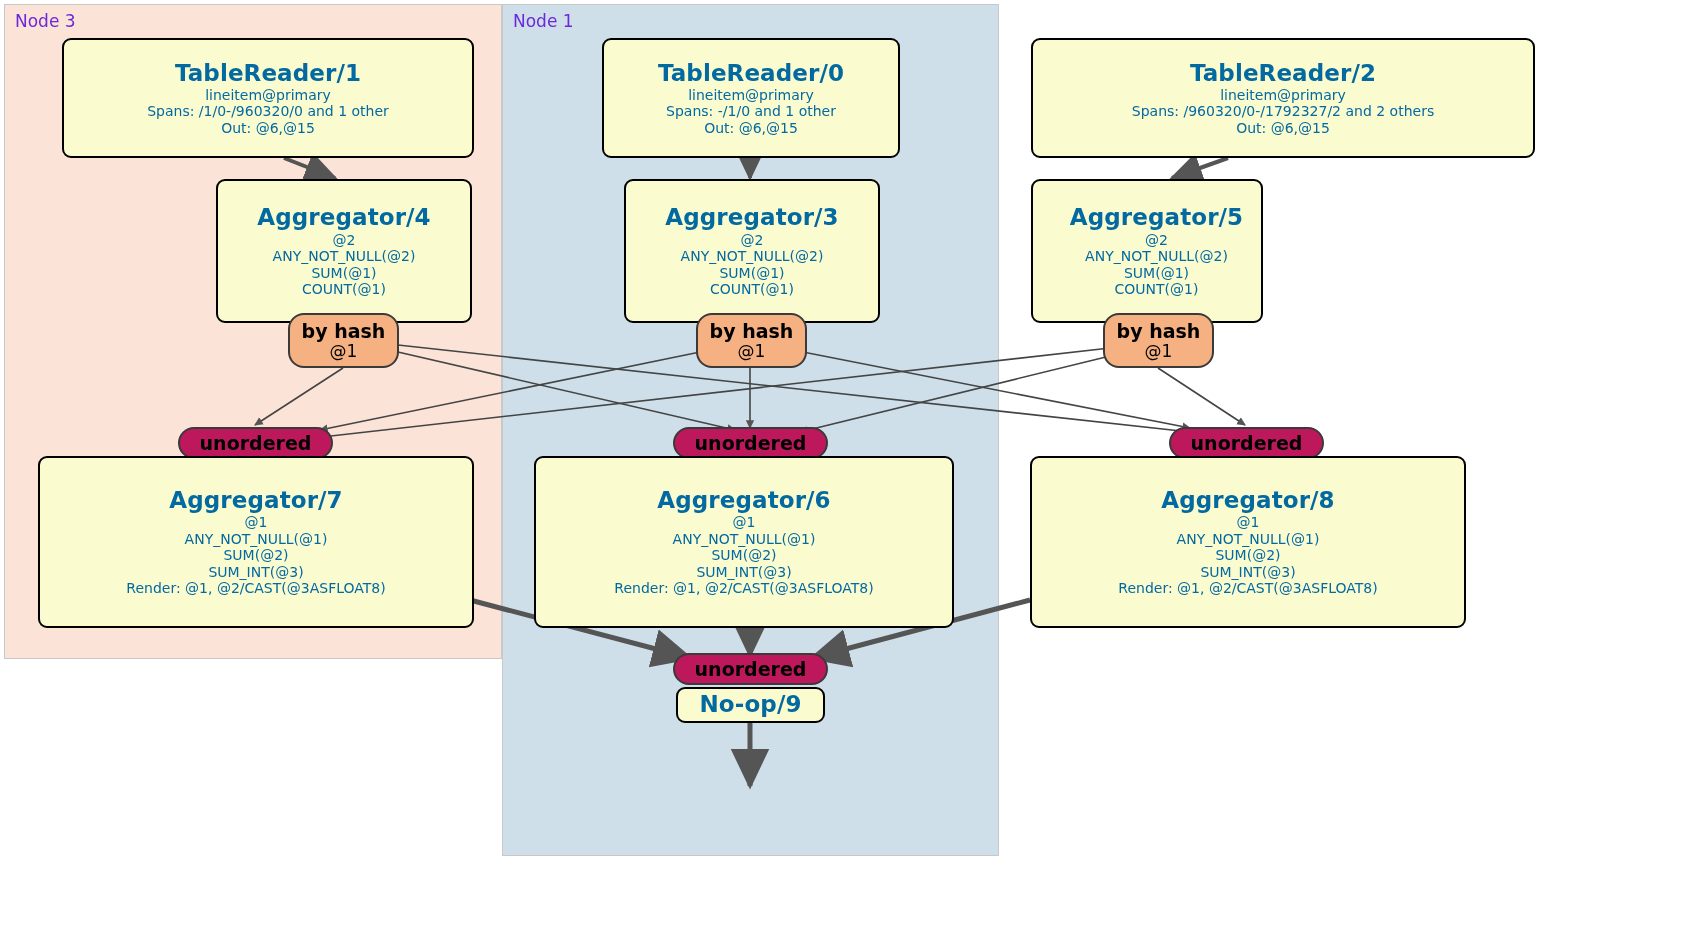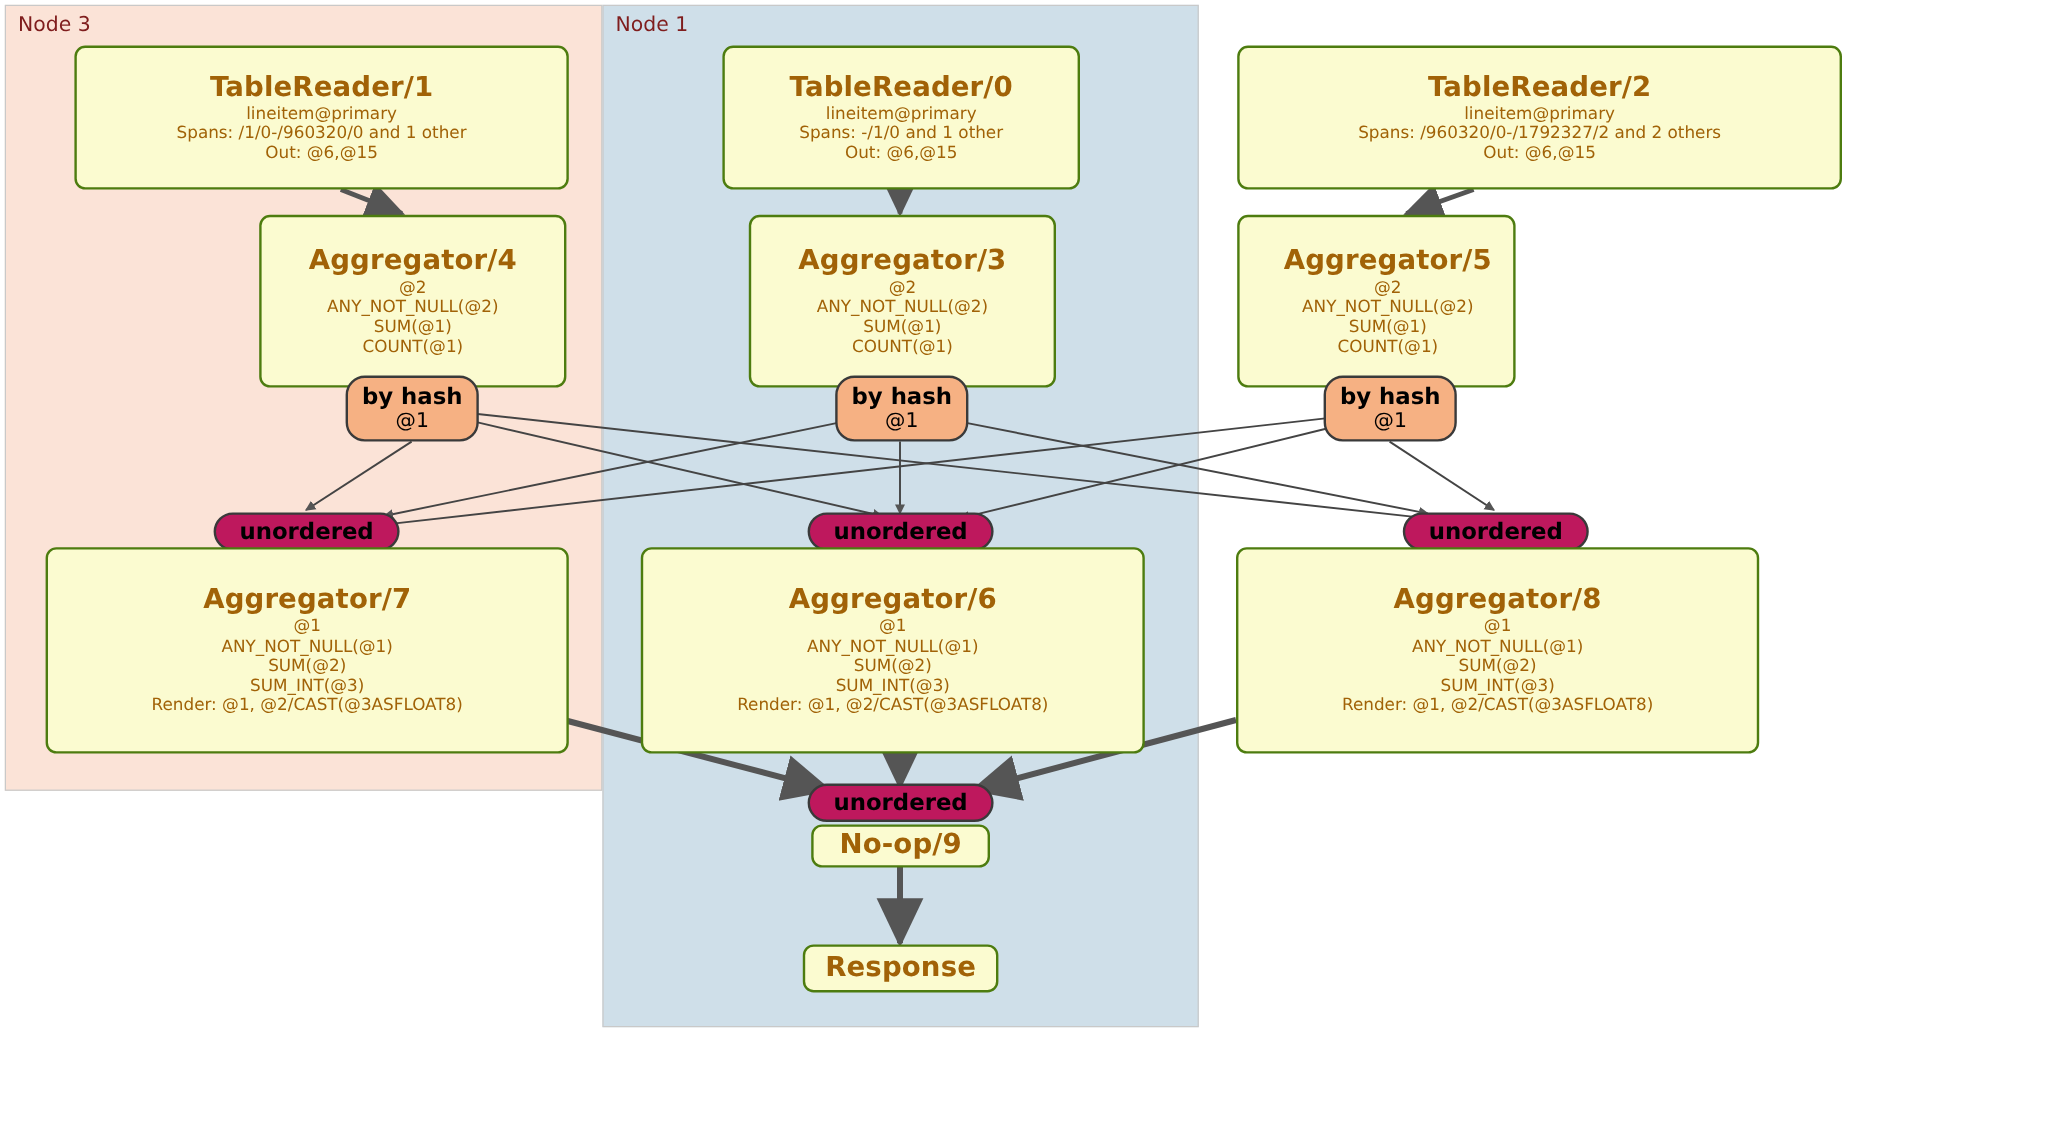--- a/index.html
+++ b/index.html
@@ -1,23 +1,23 @@
 <!DOCTYPE html>
 <html><head>
 <meta charset="utf-8">
 <style>
   html,body{margin:0;padding:0;background:#ffffff;}
   body{width:1708px;height:940px;font-family:"DejaVu Sans","Liberation Sans",sans-serif;}
   #stage{position:relative;width:1708px;height:940px;overflow:hidden;background:#ffffff;}
 
   .node-panel{position:absolute;box-sizing:border-box;border:1px solid #c9c9c9;}
-  .node-label{position:absolute;font-size:17px;color:#7f1d1d;left:10px;top:6px;white-space:nowrap;}
+  .node-label{position:absolute;font-size:17px;color:#6d28d9;left:10px;top:6px;white-space:nowrap;}
 
-  .box{position:absolute;box-sizing:border-box;background:#fbfbd0;border:2px solid #4d7c0f;
-       border-radius:9px;text-align:center;color:#a16207;line-height:1.18;
+  .box{position:absolute;box-sizing:border-box;background:#fbfbd0;border:2px solid #000000;
+       border-radius:9px;text-align:center;color:#0369a1;line-height:1.18;
        display:flex;flex-direction:column;justify-content:center;align-items:center;}
   .box .ttl{font-weight:bold;font-size:23px;letter-spacing:.1px;}
   .box .ln{font-size:14px;}
 
   .pill{position:absolute;box-sizing:border-box;border:2px solid #3a3a3a;border-radius:16px;
         text-align:center;display:flex;flex-direction:column;justify-content:center;align-items:center;
         line-height:1.1;}
   .pill.hash{background:#f6b183;}
   .pill.ord{background:#be185d;border-radius:18px;}
   .pill .p1{font-weight:bold;font-size:19px;color:#000;}
@@ -175,17 +175,14 @@
   </div>
 
   <div class="pill ord" style="left:673px;top:653px;width:155px;height:32px;">
     <span class="p1">unordered</span>
   </div>
 
   <div class="box" style="left:676px;top:687px;width:149px;height:36px;">
     <div class="ttl">No-op/9</div>
   </div>
 
-  <div class="box" style="left:669px;top:787px;width:163px;height:40px;">
-    <div class="ttl">Response</div>
-  </div>
 
 </div>
 
 </body></html>

